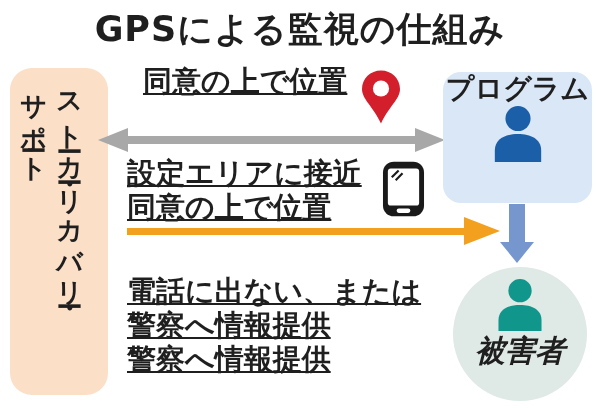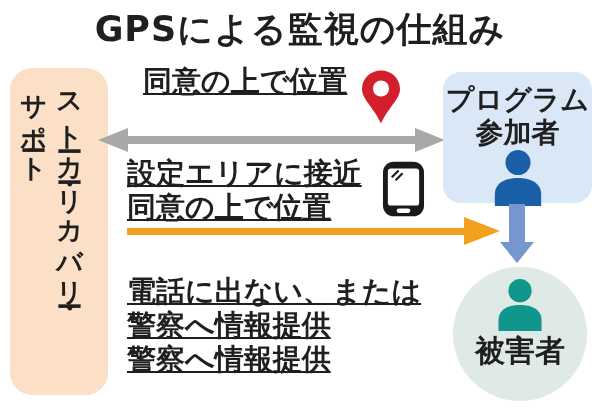--- a/index.html
+++ b/index.html
@@ -54,39 +54,39 @@
   .orange-arrow{left:127px;top:216px;width:373px;height:30px;}
   .blue-arrow{left:499px;top:204px;width:36px;height:59px;}
 
   
   .participant-box{
     position:absolute;left:443px;top:72px;width:149px;height:131px;
     background:var(--box-blue,#d9e7f6);
     border-radius:18px;
     text-align:center;
     box-sizing:border-box;
-    padding-top:11px;
+    padding-top:0;
   }
   .participant-box .label{
     font-size:28px;font-weight:700;line-height:33px;
   }
   .participant-box .person{width:62px;height:56px;margin-top:1px;}
 
   
   .victim-circle{
     position:absolute;left:453px;top:267px;width:134px;height:134px;
     background:var(--circle-green,#dfe9e5);
     border-radius:50%;
     text-align:center;
     box-sizing:border-box;
     padding-top:12px;
   }
   .victim-circle .person{width:58px;height:52px;}
   .victim-circle .label{
-    font-size:30px;font-weight:700;line-height:32px;margin-top:0px;
+    font-size:30px;font-weight:700;line-height:32px;margin-top:0px;font-style:italic;
   }
 </style>
 </head>
 <body>
 
 <div class="stage">
 
   <div class="title">GPSによる監視の仕組み</div>
 
   <div class="left-panel">
@@ -130,21 +130,20 @@
   </svg>
 
   <div class="flow-text flow3-text">
     <div>電話に出ない、または</div>
     <div>警察へ情報提供</div>
     <div>警察へ情報提供</div>
   </div>
 
   <div class="participant-box">
     <div class="label">プログラム</div>
-    <div class="label">参加者</div>
     <svg class="person" viewBox="0 0 64 58">
       <circle cx="32" cy="13" r="13" fill="var(--person-blue,#1a5fa8)"></circle>
       <path fill="var(--person-blue,#1a5fa8)" d="M8,58 L8,46 C8,34 19,29 32,29 C45,29 56,34 56,46 L56,58 Z"></path>
     </svg>
   </div>
 
   <svg class="arrow-abs blue-arrow" viewBox="0 0 36 59">
     <rect x="10" y="0" width="16" height="40" fill="var(--arrow-blue,#7597ce)"></rect>
     <polygon points="1,38 35,38 18,59" fill="var(--arrow-blue,#7597ce)"></polygon>
   </svg>

